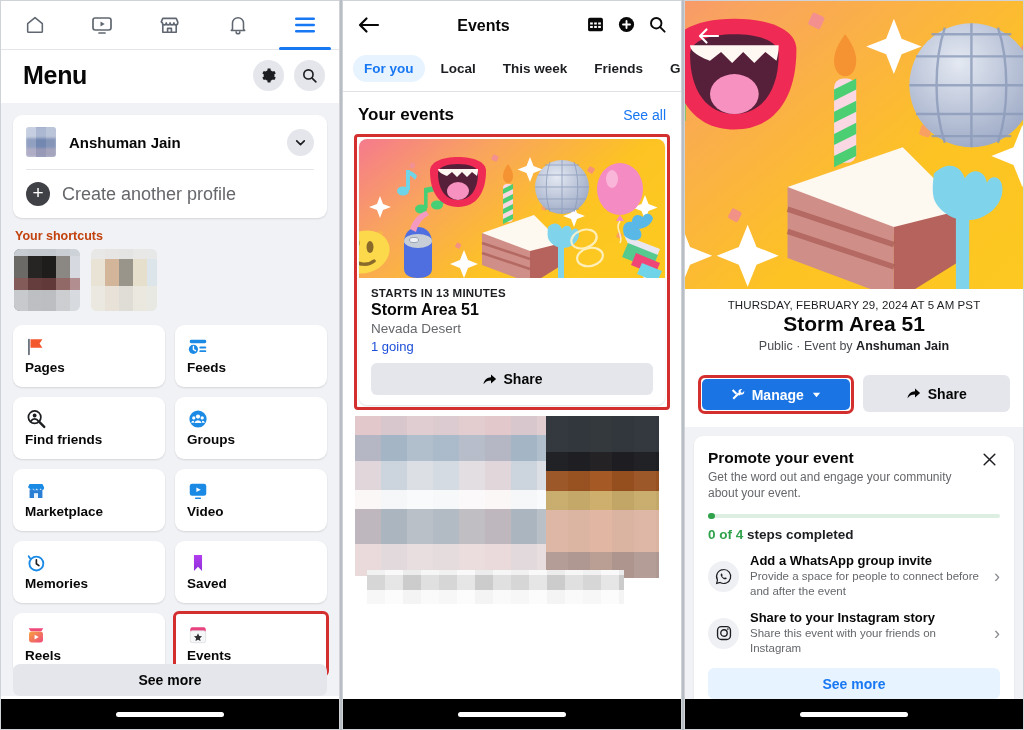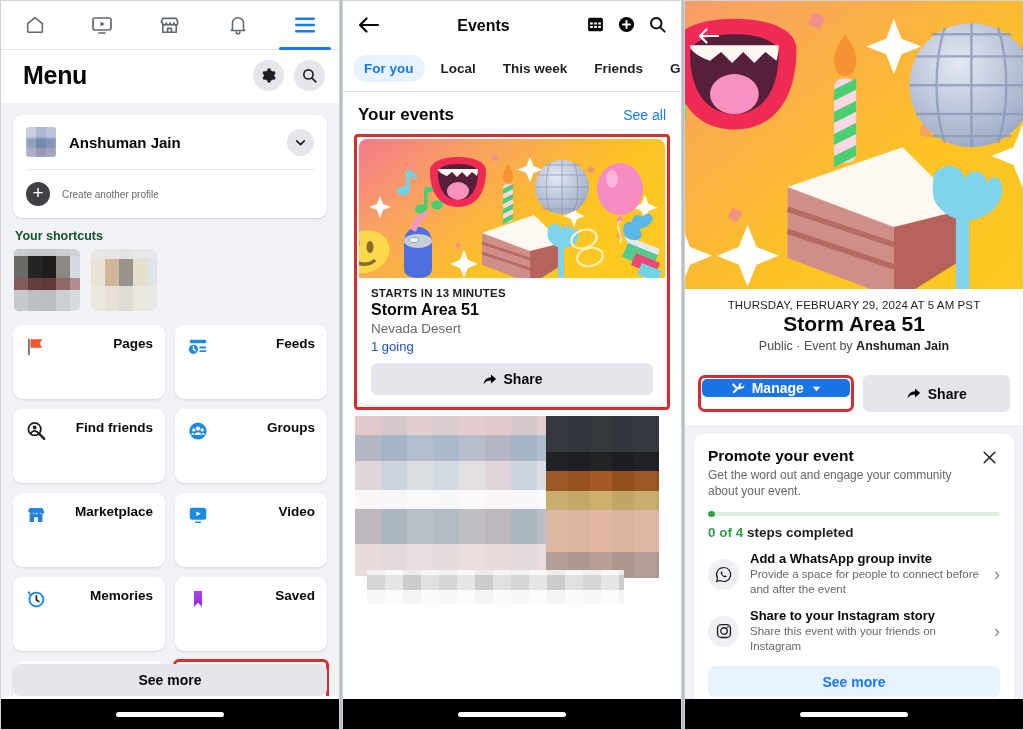--- a/index.html
+++ b/index.html
@@ -82,22 +82,22 @@
     width: 27px; height: 27px; border-radius: 50%; background: #e4e6eb;
     display:flex; align-items:center; justify-content:center; border:none; cursor:pointer;
   }
   .divider-line { height: 1px; background: #e4e6eb; margin: 0 13px; }
   .create-row { display: flex; align-items: center; padding: 12px 13px; gap: 12px; }
   .plus-circle {
     width: 24px; height: 24px; border-radius: 50%; background: #404146;
     display:flex; align-items:center; justify-content:center; flex:0 0 auto;
   }
   .plus-circle span { color:#fff; font-size: 19px; line-height: 0; font-weight: 300; margin-top:-2px;}
-  .create-label { font-size: 10px; color: #65676b; }
-  .shortcuts-title { font-size: 12.5px; font-weight: bold; color: #14532d; padding: 11px 14px 6px 14px; }
+  .create-label { font-size: 18px; color: #65676b; }
+  .shortcuts-title { font-size: 12.5px; font-weight: bold; color: #c2410c; padding: 11px 14px 6px 14px; }
   .shortcut-row { display: flex; gap: 11px; padding: 0 13px; }
   .shortcut-thumb { width: 66px; height: 62px; border-radius: 6px; overflow: hidden; }
   .sc1 {
     background:
       repeating-linear-gradient(90deg,#6b6a66 0 14px,#262523 14px 28px,#1f1d1b 28px 42px,#8b8782 42px 56px,#d6dae0 56px 70px),
       #8b8782;
     position: relative;
   }
   .sc1::after{
     content:""; position:absolute; inset:0;
@@ -111,22 +111,22 @@
     position: relative;
   }
   .sc2::after{
     content:""; position:absolute; inset:0;
     background:
       linear-gradient(180deg, rgba(232,232,232,.95) 0 16%, rgba(0,0,0,0) 16% 60%, rgba(235,233,226,.85) 60% 100%);
   }
   .tiles { display: grid; grid-template-columns: 1fr 1fr; gap: 10px; padding: 14px 12px 0 12px; }
   .tile {
     background: #ffffff; border-radius: 9px; padding: 11px 12px 12px 12px;
-    box-shadow: 0 1px 2px rgba(0,0,0,0.12); height: 74px;
-    display:flex; justify-content: space-between;
+    box-shadow: 0 1px 2px rgba(0,0,0,0.12); height: 62px;
+    display:flex; flex-direction: column; justify-content: space-between;
     position: relative; cursor: pointer;
   }
   .tile.highlight { outline: 3px solid #d32f2f; outline-offset: -1px; border-radius: 4px; }
   .tile-icon { width: 22px; height: 22px; }
   .tile-label { font-size: 13.5px; font-weight: bold; color: #080809; }
   .see-more-bar {
     position: absolute; left:0; right: 0; bottom: 0; height: 32px;
     background: #e4e6eb; margin: 0 12px 0 12px; border-radius: 7px;
     display: flex; align-items: center; justify-content: center;
   }
@@ -216,21 +216,21 @@
   }
   .r-body { background: #f0f2f5; height: calc(100% - 288px); position: relative; }
   .r-meta { background: #ffffff; padding: 10px 14px 12px 14px; text-align: center; }
   .r-date { font-size: 11.5px; color: #1c1e21; letter-spacing: .1px; }
   .r-title { font-size: 21px; font-weight: bold; color: #080809; margin-top: 1px; }
   .r-sub { font-size: 12.5px; color: #4b4d52; margin-top: 3px; }
   .r-sub b { color: #1c1e21; }
   .r-btn-row { display: flex; gap: 9px; padding: 10px 13px 13px 13px; background: #fff; }
   .manage-wrap { flex: 1; border: 3px solid #d32f2f; border-radius: 7px; padding: 1px; }
   .manage-btn {
-    width: 100%; height: 18px; background: #1b74e4; border: none; border-radius: 5px;
+    width: 100%; height: 31px; background: #1b74e4; border: none; border-radius: 5px;
     display:flex; align-items:center; justify-content:center; gap: 7px; cursor: pointer;
   }
   .manage-btn span { color:#fff; font-size: 14px; font-weight: bold; }
   .r-share-btn {
     flex: 1; height: 37px; background: #e4e6eb; border: none; border-radius: 6px;
     display:flex; align-items:center; justify-content:center; gap: 7px; cursor: pointer;
   }
   .r-share-btn span { font-size: 14px; font-weight: bold; color: #050505; }
   .promote-card {
     background: #ffffff; margin: 9px 9px 0 9px; border-radius: 9px;

